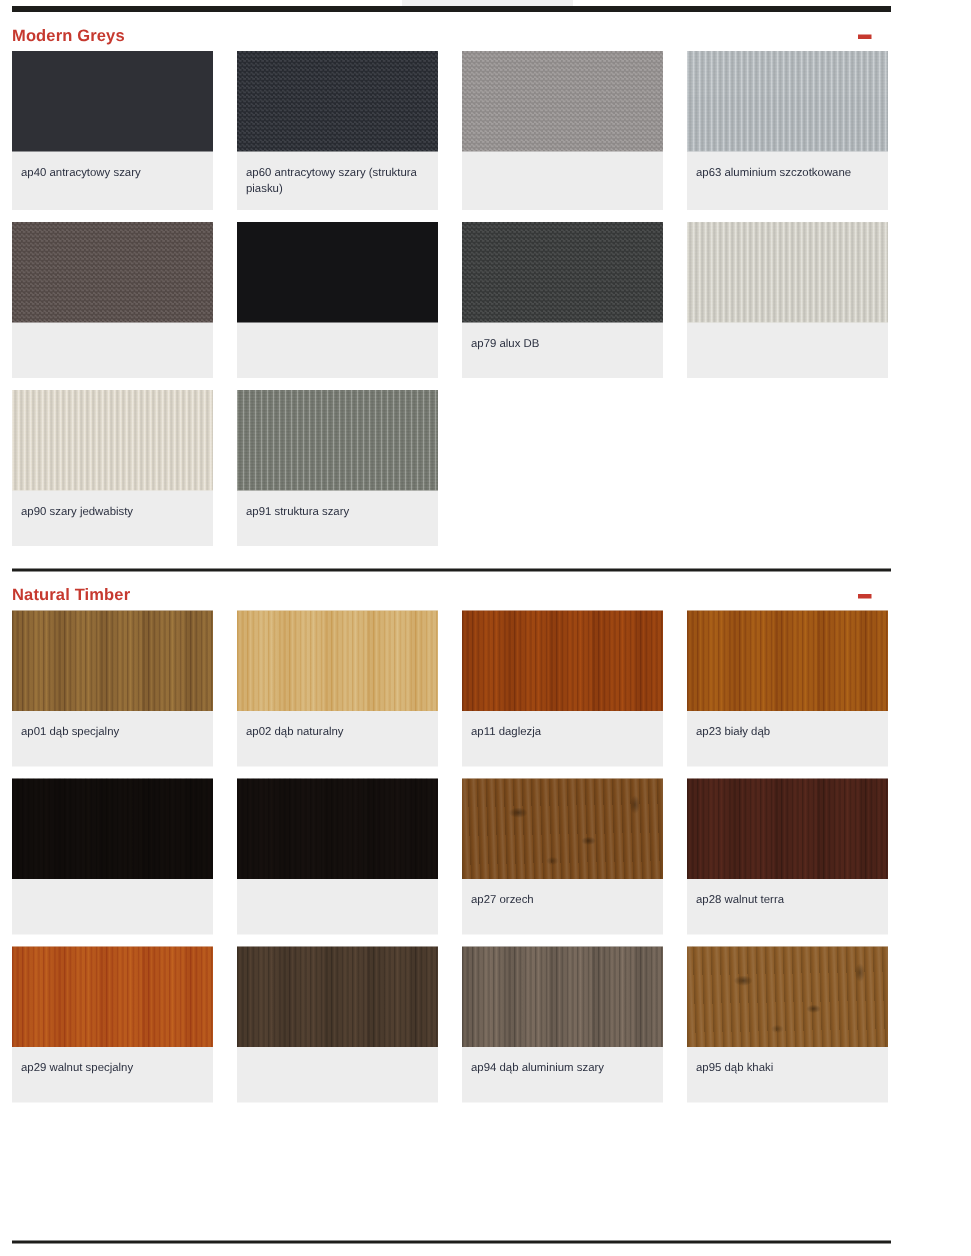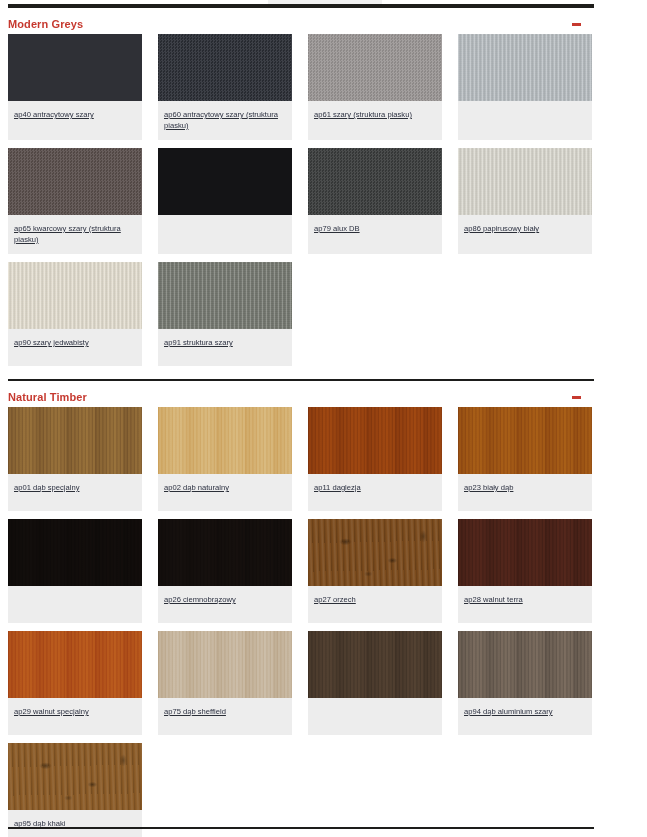--- a/index.html
+++ b/index.html
@@ -30,21 +30,21 @@
   
   .rule {
     height: 0;
     border-top: 2px solid #1d1d1b;
     margin: 0 53px 0 8px;
   }
   .rule-top { position: absolute; left: 0; right: 0; top: 4px; }
   .rule-bottom { position: absolute; left: 0; right: 0; top: 827px; }
 
   
-  .section { position: absolute; left: 0; right: 0; text-decoration: underline; }
+  .section { position: absolute; left: 0; right: 0; }
   #section-modern-greys { top: 6px; }
   #section-natural-timber { top: 379px; }
 
   .section-divider {
     height: 0;
     border-top: 2px solid #1d1d1b;
     margin: 0 53px 0 8px;
   }
 
   .section-header {
@@ -175,39 +175,37 @@
       <div class="swatch-card">
         <span class="swatch-image tex-flat" style="background: rgb(47, 48, 54);"></span>
         <span class="swatch-label">ap40 antracytowy szary</span>
       </div>
       <div class="swatch-card">
         <span class="swatch-image tex-noise" style="background: rgb(43, 46, 53);"></span>
         <span class="swatch-label">ap60 antracytowy szary (struktura piasku)</span>
       </div>
       <div class="swatch-card">
         <span class="swatch-image tex-noise" style="background: rgb(154, 150, 149);"></span>
-        <span class="swatch-label">ap61 szary (struktura piasku)</span>
       </div>
       <div class="swatch-card">
         <span class="swatch-image tex-brushed" style="background: rgb(182, 188, 192);"></span>
+        <span class="swatch-label">ap63 aluminium szczotkowane</span>
       </div>
       <div class="swatch-card">
         <span class="swatch-image tex-noise" style="background: rgb(90, 79, 76);"></span>
-        <span class="swatch-label">ap65 kwarcowy szary (struktura piasku)</span>
       </div>
       <div class="swatch-card">
         <span class="swatch-image tex-flat" style="background: rgb(20, 20, 22);"></span>
       </div>
       <div class="swatch-card">
         <span class="swatch-image tex-noise" style="background: rgb(58, 60, 60);"></span>
         <span class="swatch-label">ap79 alux DB</span>
       </div>
       <div class="swatch-card">
         <span class="swatch-image tex-brushed" style="background: rgb(217, 215, 206);"></span>
-        <span class="swatch-label">ap86 papirusowy biały</span>
       </div>
       <div class="swatch-card">
         <span class="swatch-image tex-brushed" style="background: rgb(227, 221, 207);"></span>
         <span class="swatch-label">ap90 szary jedwabisty</span>
       </div>
       <div class="swatch-card">
         <span class="swatch-image tex-brushed" style="background: rgb(114, 118, 109);"></span>
         <span class="swatch-label">ap91 struktura szary</span>
       </div>
     </div>
@@ -234,39 +232,34 @@
       </div>
       <div class="swatch-card">
         <span class="swatch-image tex-grain" style="background: rgb(156, 84, 20);"></span>
         <span class="swatch-label">ap23 biały dąb</span>
       </div>
       <div class="swatch-card">
         <span class="swatch-image tex-grain" style="background: rgb(16, 12, 10);"></span>
       </div>
       <div class="swatch-card">
         <span class="swatch-image tex-grain" style="background: rgb(19, 14, 12);"></span>
-        <span class="swatch-label">ap26 ciemnobrązowy</span>
       </div>
       <div class="swatch-card">
         <span class="swatch-image tex-knots" style="background: rgb(122, 74, 28);"></span>
         <span class="swatch-label">ap27 orzech</span>
       </div>
       <div class="swatch-card">
         <span class="swatch-image tex-grain" style="background: rgb(74, 34, 24);"></span>
         <span class="swatch-label">ap28 walnut terra</span>
       </div>
       <div class="swatch-card">
         <span class="swatch-image tex-grain" style="background: rgb(178, 82, 26);"></span>
         <span class="swatch-label">ap29 walnut specjalny</span>
       </div>
       <div class="swatch-card">
-        <span class="swatch-image tex-grain" style="background: rgb(197, 180, 156);"></span>
-        <span class="swatch-label">ap75 dąb sheffield</span>
-      </div>
-      <div class="swatch-card">
         <span class="swatch-image tex-grain" style="background: rgb(74, 58, 44);"></span>
       </div>
       <div class="swatch-card">
         <span class="swatch-image tex-grain" style="background: rgb(109, 96, 84);"></span>
         <span class="swatch-label">ap94 dąb aluminium szary</span>
       </div>
       <div class="swatch-card">
         <span class="swatch-image tex-knots" style="background: rgb(138, 90, 38);"></span>
         <span class="swatch-label">ap95 dąb khaki</span>
       </div>

